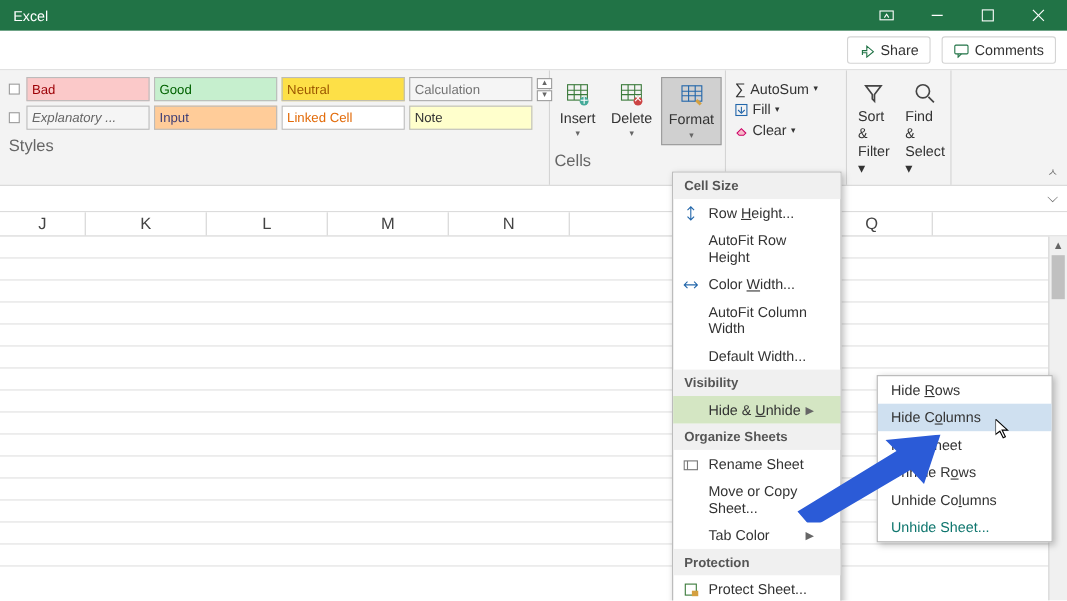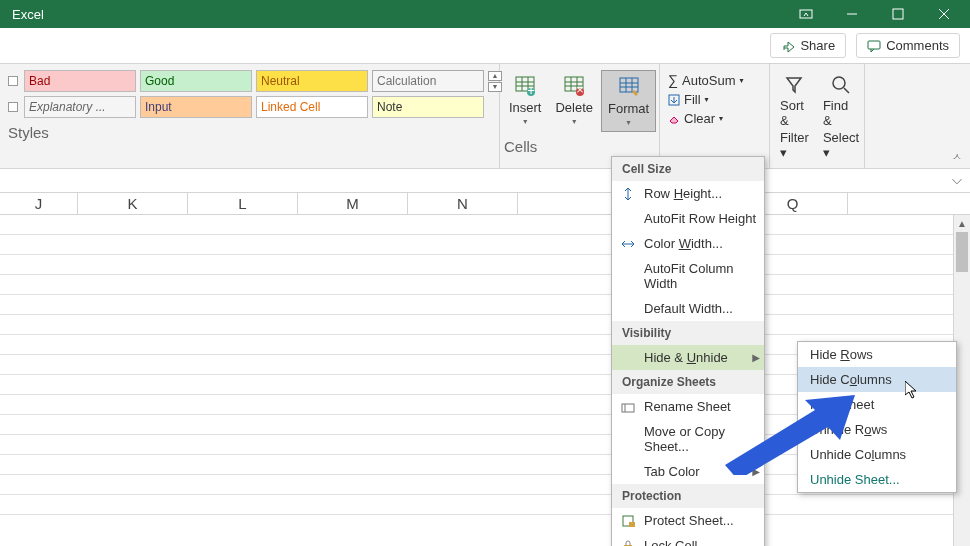--- a/index.html
+++ b/index.html
@@ -41,21 +41,21 @@
 .col-headers{height:22px;display:flex;border-bottom:1px solid #d4d4d4}
 .col-h{width:110px;border-right:1px solid #d4d4d4;text-align:center;font-size:15px;color:#444;line-height:22px}
 .col-h.J{width:78px}
 .rows .r{height:20px;border-bottom:1px solid #e0e0e0}
 .scrollbar{position:absolute;right:0;top:22px;width:17px;bottom:0;background:#f0f0f0;border-left:1px solid #d4d4d4}
 .scrollbar .up,.scrollbar .down{height:17px;display:flex;align-items:center;justify-content:center;color:#666;font-size:10px}
 .scrollbar .thumb{position:absolute;top:17px;left:2px;right:2px;height:40px;background:#c0c0c0}
 .menu{position:absolute;background:#fff;border:1px solid #b6b6b6;box-shadow:2px 2px 6px rgba(0,0,0,.25);z-index:10}
 .menu1{left:611px;top:156px;width:154px}
 .menu-header{background:#f0f0f0;padding:5px 10px;font-weight:600;font-size:12px;color:#555}
-.menu-item{padding:5px 4px 5px 32px;font-size:13px;color:#333;position:relative;display:flex;align-items:center;justify-content:space-between}
+.menu-item{padding:5px 24px 5px 32px;font-size:13px;color:#333;position:relative;display:flex;align-items:center;justify-content:space-between}
 .menu-item.hover{background:#d4e6c3}
 .menu-item .mi-icon{position:absolute;left:8px;width:16px;height:16px;display:flex;align-items:center;justify-content:center}
 .menu-item .arrow{font-size:10px;color:#666}
 .menu2{left:797px;top:341px;width:160px}
 .menu2 .menu-item{padding:5px 12px}
 .menu2 .menu-item.hover{background:#cfe0f0}
 .menu2 .menu-item.disabled{color:#0f766e}
 .cursor{position:absolute;left:905px;top:381px;font-size:14px;z-index:20;pointer-events:none}
 .big-arrow{position:absolute;left:720px;top:395px;z-index:15;pointer-events:none}
 u{text-decoration:underline}

